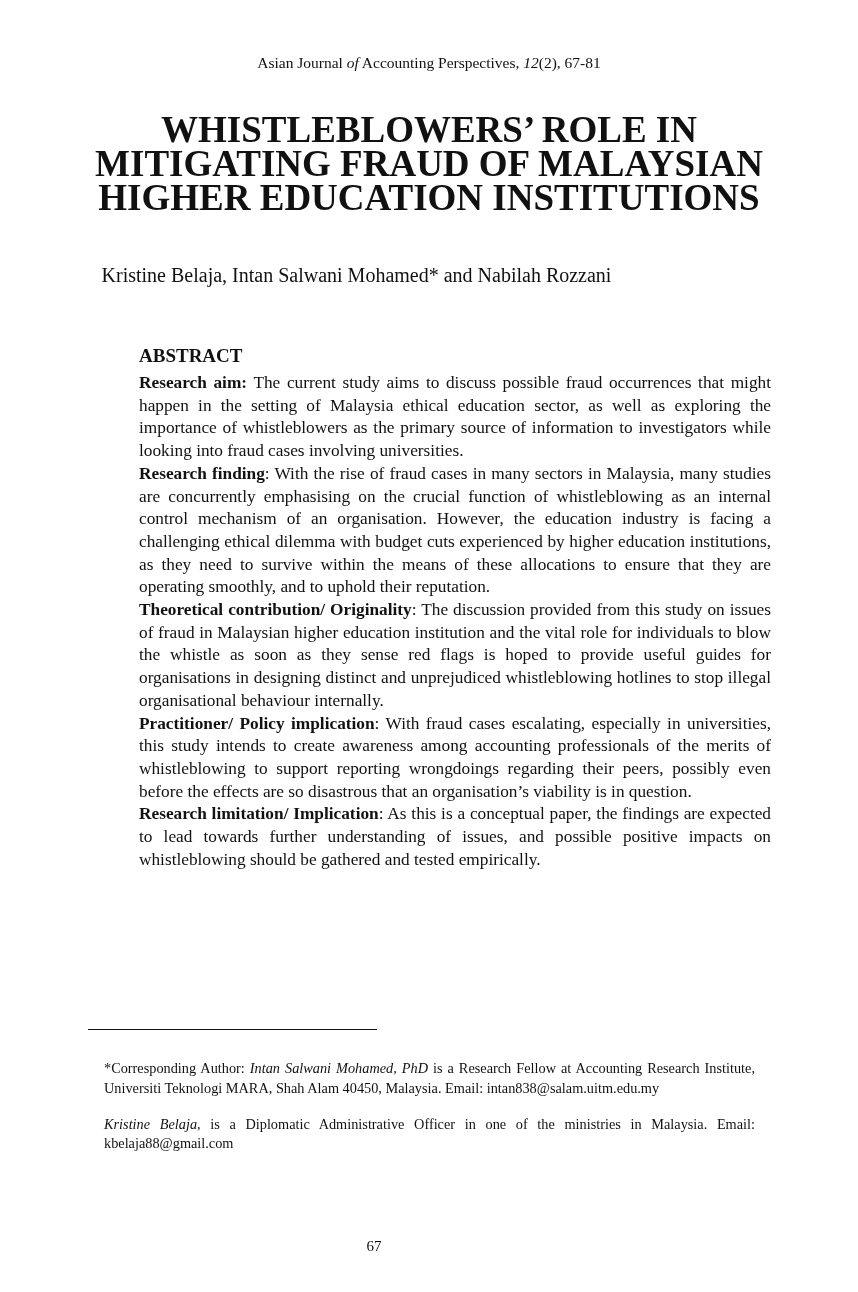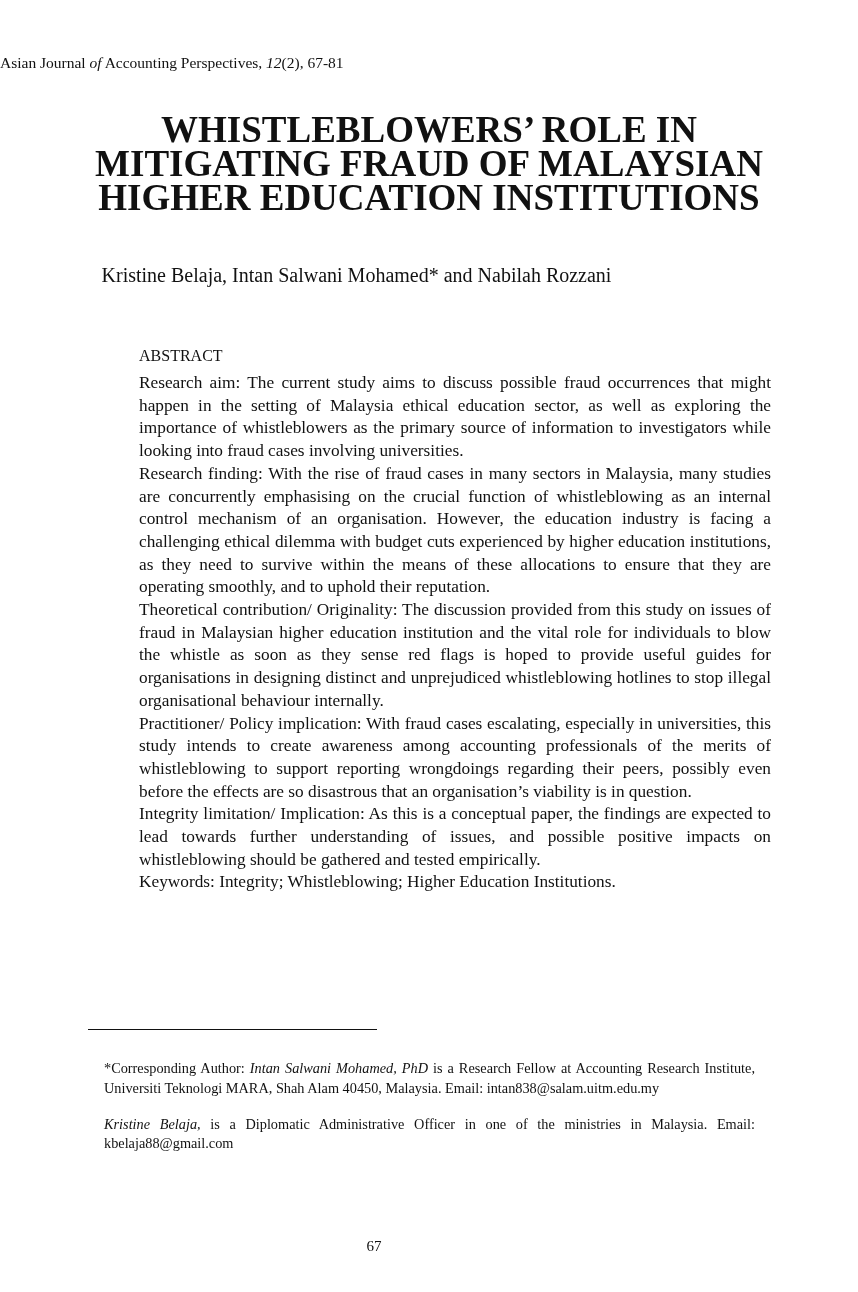--- a/index.html
+++ b/index.html
@@ -1,41 +1,41 @@
 <!DOCTYPE html>
 <html><head>
 <meta charset="utf-8">
 <style>
   html, body { margin: 0; padding: 0; background: #ffffff; }
   body {
     width: 858px; height: 1292px; position: relative; overflow: hidden;
     font-family: "Liberation Serif", "DejaVu Serif", serif; color: #111;
   }
   .running-head {
-    position: absolute; top: 54px; left: 0; width: 858px; 
+    position: absolute; top: 54px; left: 0; width: 858px; text-align: center;
     font-size: 15.5px;
   }
   .title {
     position: absolute; top: 113px; left: 80px; width: 698px; text-align: center;
     font-size: 37px; font-weight: bold; line-height: 34px; margin: 0;
   }
   .authors {
     position: absolute; top: 264px; left: 0; width: 713px; text-align: center;
     font-size: 20px;
   }
   .abstract {
     position: absolute; top: 342px; left: 139px; width: 632px;
   }
   .abstract h2 {
-    margin: 0 0 2px 0; font-size: 16px; font-weight: normal; line-height: 28px;
+    margin: 0 0 2px 0; font-size: 19px; font-weight: bold; line-height: 28px;
   }
   .abstract p {
     margin: 0; font-size: 17.3px; line-height: 22.7px; text-align: justify;
   }
-  .abstract b { font-weight: normal; }
+  .abstract b { font-weight: bold; }
   .rule {
     position: absolute; top: 1029px; left: 88px; width: 289px; height: 0;
     border-top: 1px solid #111;
   }
   .footnotes {
     position: absolute; top: 1043px; left: 88px; width: 683px;
   }
   .footnotes p {
     margin: 16px; font-size: 14.3px; line-height: 19.8px; text-align: justify;
   }
@@ -53,22 +53,21 @@
 <h1 class="title">WHISTLEBLOWERS’ ROLE IN MITIGATING FRAUD OF MALAYSIAN HIGHER EDUCATION INSTITUTIONS</h1>
 
 <div class="authors">Kristine Belaja, Intan Salwani Mohamed* and Nabilah Rozzani</div>
 
 <div class="abstract">
   <h2>ABSTRACT</h2>
   <p><b>Research aim:</b><span> The current study aims to discuss possible fraud occurrences that might happen in the setting of Malaysia ethical education sector, as well as exploring the importance of whistleblowers as the primary source of information to investigators while looking into fraud cases involving universities.</span></p>
   <p><b>Research finding</b><span>: With the rise of fraud cases in many sectors in Malaysia, many studies are concurrently emphasising on the crucial function of whistleblowing as an internal control mechanism of an organisation. However, the education industry is facing a challenging ethical dilemma with budget cuts experienced by higher education institutions, as they need to survive within the means of these allocations to ensure that they are operating smoothly, and to uphold their reputation.</span></p>
   <p><b>Theoretical contribution/ Originality</b><span>: The discussion provided from this study on issues of fraud in Malaysian higher education institution and the vital role for individuals to blow the whistle as soon as they sense red flags is hoped to provide useful guides for organisations in designing distinct and unprejudiced whistleblowing hotlines to stop illegal organisational behaviour internally.</span></p>
   <p><b>Practitioner/ Policy implication</b><span>: With fraud cases escalating, especially in universities, this study intends to create awareness among accounting professionals of the merits of whistleblowing to support reporting wrongdoings regarding their peers, possibly even before the effects are so disastrous that an organisation’s viability is in question.</span></p>
-  <p><b>Integrity limitation/ Implication</b><span>: As this is a conceptual paper, the findings are expected to lead towards further understanding of issues, and possible positive impacts on whistleblowing should be gathered and tested empirically.</span></p>
-  <p><b>Keywords</b><span>: Integrity; Whistleblowing; Higher Education Institutions.</span></p>
+  <p><b>Research limitation/ Implication</b><span>: As this is a conceptual paper, the findings are expected to lead towards further understanding of issues, and possible positive impacts on whistleblowing should be gathered and tested empirically.</span></p>
 </div>
 
 <div class="rule"></div>
 
 <div class="footnotes">
   <p><span>*Corresponding Author: </span><i>Intan Salwani Mohamed, PhD</i><span> is a Research Fellow at Accounting Research Institute, Universiti Teknologi MARA, Shah Alam 40450, Malaysia. Email: intan838@salam.uitm.edu.my</span></p>
   <p><i>Kristine Belaja,</i><span> is a Diplomatic Administrative Officer in one of the ministries in Malaysia. Email: kbelaja88@gmail.com</span></p>
 </div>
 
 <div class="page-number">67</div>

